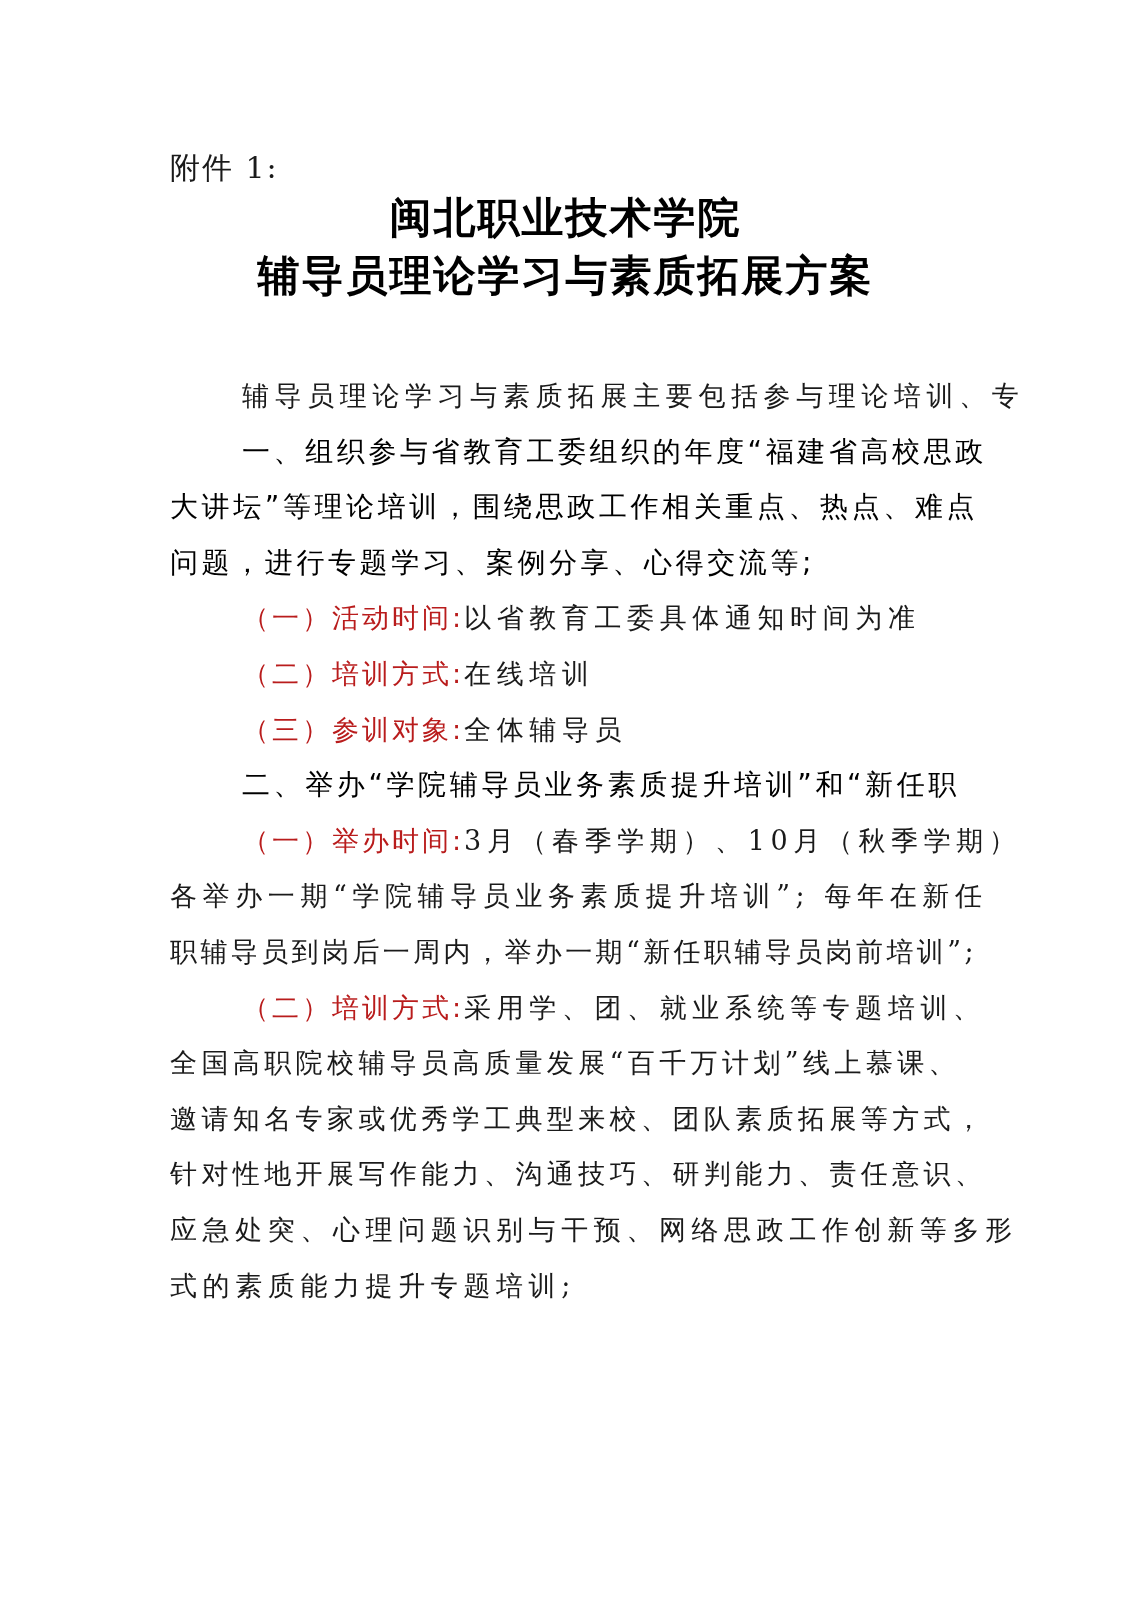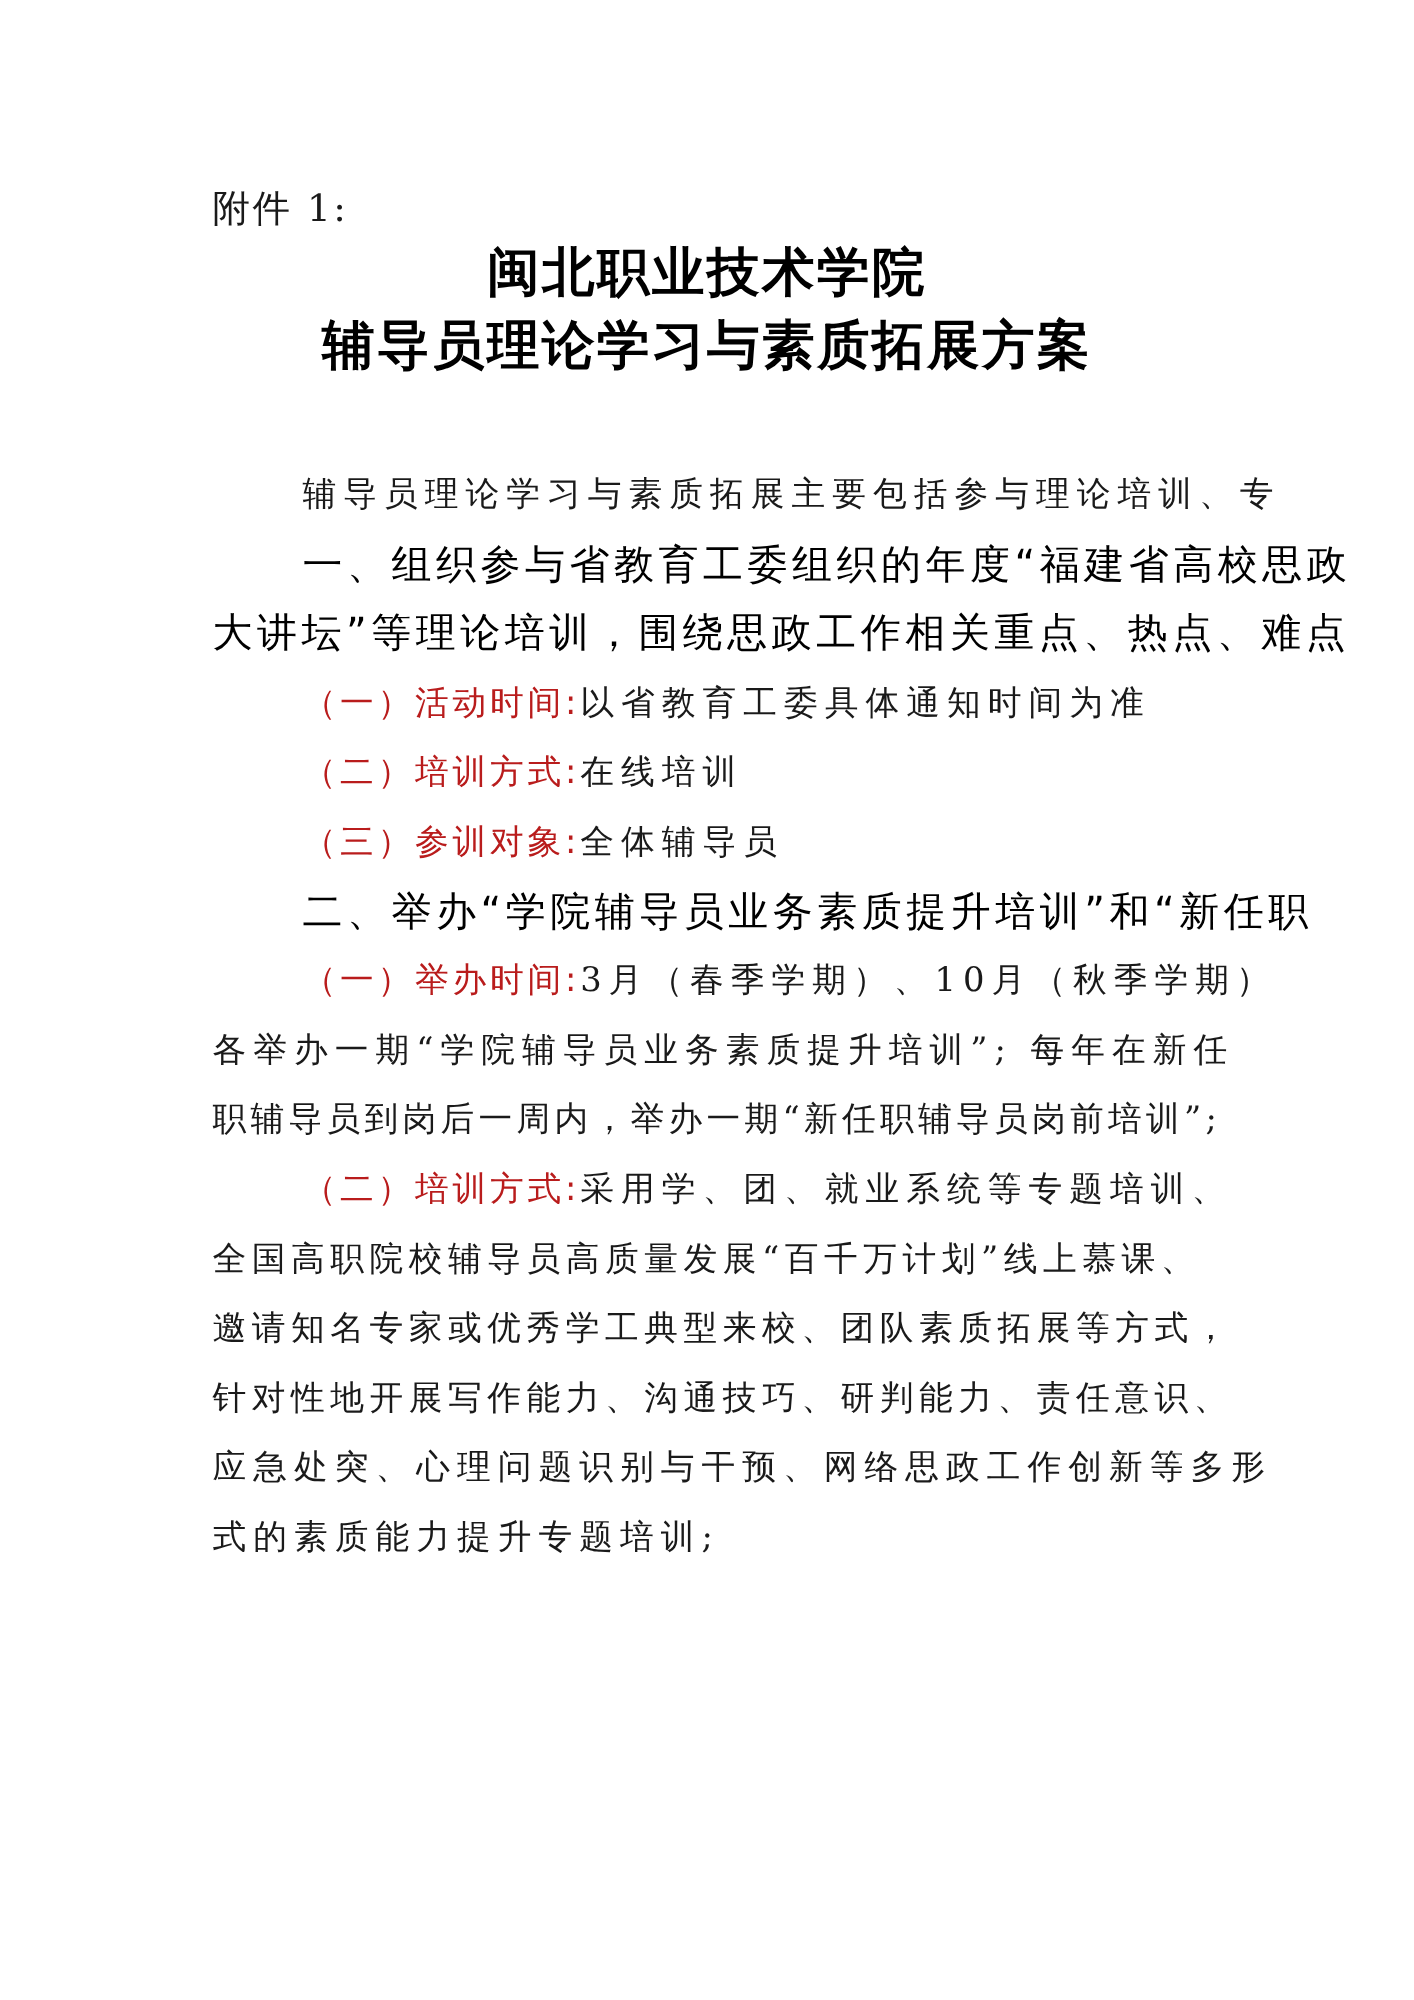--- a/index.html
+++ b/index.html
@@ -64,21 +64,21 @@
       white-space: nowrap;
       color: #1a1a1a;
       font-family: "DejaVu Serif", "Liberation Serif", serif;
     }
     .line.indent { padding-left: 72px; }
     .line.heading {
       font-family: "DejaVu Sans", "Liberation Sans", sans-serif;
       font-weight: normal;
       color: #000000;
       letter-spacing: 3.6px;
-      font-size: 32px;
+      font-size: 28px;
     }
     .line.sub {
       font-family: "DejaVu Serif", "Liberation Serif", serif;
     }
     .sub-label {
       font-family: "DejaVu Sans", "Liberation Sans", sans-serif;
       letter-spacing: 3px;
       color: #b91c1c;
     }
   </style>
@@ -91,20 +91,21 @@
 
   <div class="title l1">闽北职业技术学院</div>
   <div class="title l2">辅导员理论学习与素质拓展方案</div>
 
   <div class="body">
 
     <div class="line indent">辅导员理论学习与素质拓展主要包括参与理论培训、专</div>
 
     <div class="line indent heading">一、组织参与省教育工委组织的年度“福建省高校思政</div>
     <div class="line heading">大讲坛”等理论培训，围绕思政工作相关重点、热点、难点</div>
+    <div class="line heading">问题，进行专题学习、案例分享、心得交流等;</div>
 
     <div class="line indent sub">
       <span class="sub-label">（一）活动时间:</span><span>以省教育工委具体通知时间为准</span>
     </div>
     <div class="line indent sub">
       <span class="sub-label">（二）培训方式:</span><span>在线培训</span>
     </div>
     <div class="line indent sub">
       <span class="sub-label">（三）参训对象:</span><span>全体辅导员</span>
     </div>

